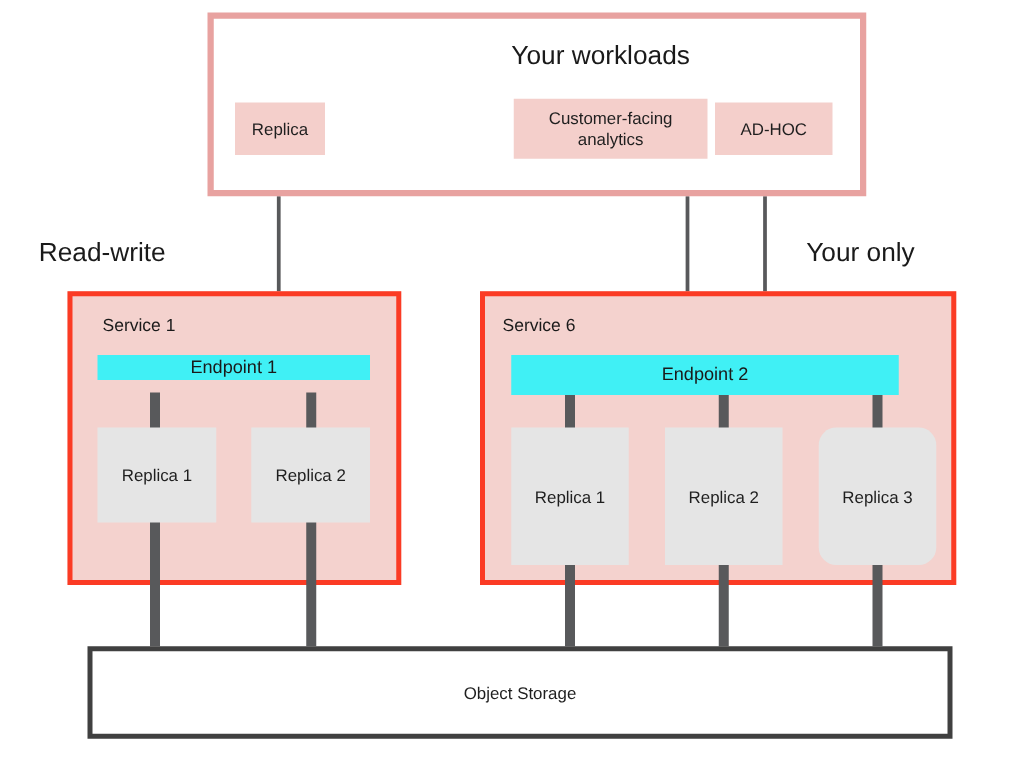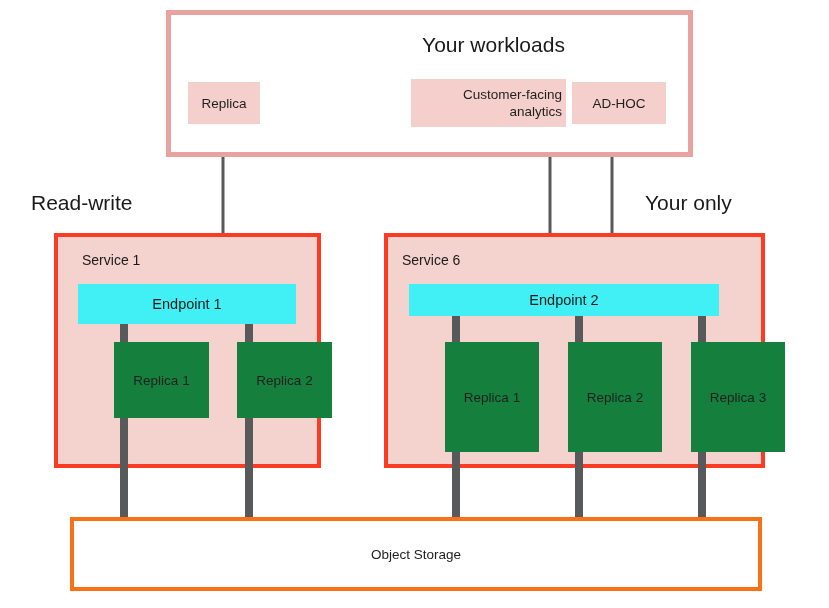--- a/index.html
+++ b/index.html
@@ -33,37 +33,36 @@
   }
   .workloads-title {
     position: absolute;
     left: 166px; top: 30px;
     width: 629px;
     text-align: center;
     font-size: 21px;
     line-height: 30px;
     color: #1a1a1a;
     white-space: nowrap;
-    margin-left: 13px;
   }
 
   
   .workload-chip {
     background: #f4cfcb;
     display: flex;
     align-items: center;
     justify-content: center;
     text-align: center;
     font-size: 13.5px;
     line-height: 17px;
     color: #1f1f1f;
     padding: 0 4px;
   }
   .chip-writes   { left: 188px; top: 82px;  width: 72px;  height: 42px; }
-  .chip-cfa      { left: 411px; top: 79px;  width: 155px; height: 48px; text-align: right; }
+  .chip-cfa      { left: 411px; top: 79px;  width: 155px; height: 48px; }
   .chip-adhoc    { left: 572px; top: 82px;  width: 94px;  height: 42px; }
 
   
   .side-label {
     font-size: 21px;
     line-height: 26px;
     color: #1a1a1a;
     white-space: nowrap;
   }
   .label-rw { left: 31px;  top: 190px; }
@@ -91,53 +90,52 @@
   .endpoint {
     background: #40f0f5;
     display: flex;
     align-items: center;
     justify-content: center;
     font-size: 14.5px;
     line-height: 18px;
     color: #1a1a1a;
     white-space: nowrap;
   }
-  .endpoint-1 { left: 78px;  top: 284px; width: 218px; height: 40px; }
+  .endpoint-1 { left: 78px;  top: 284px; width: 218px; height: 20px; }
   .endpoint-2 { left: 409px; top: 284px; width: 310px; height: 32px; }
 
   
   .replica {
-    background: #15803d;
+    background: #e5e5e5;
     display: flex;
     align-items: center;
     justify-content: center;
     font-size: 13.5px;
     line-height: 17px;
     color: #1f1f1f;
     white-space: nowrap;
-    margin-left: 36px;
   }
   .s1-rep1 { left: 78px;  top: 342px; width: 95px;  height: 76px; }
   .s1-rep2 { left: 201px; top: 342px; width: 95px;  height: 76px; }
   .s2-rep1 { left: 409px; top: 342px; width: 94px;  height: 110px; }
   .s2-rep2 { left: 532px; top: 342px; width: 94px;  height: 110px; }
-  .s2-rep3 { left: 655px; top: 342px; width: 94px;  height: 110px; }
+  .s2-rep3 { left: 655px; top: 342px; width: 94px;  height: 110px; border-radius: 14px; }
 
   
   .connector {
     background: #58595b;
     width: 8px;
   }
 
   
   .object-storage {
     left: 70px; top: 517px;
     width: 692px; height: 74px;
     background: #ffffff;
-    border: 4px solid #f97316;
+    border: 4px solid #404040;
     display: flex;
     align-items: center;
     justify-content: center;
     font-size: 13.5px;
     line-height: 17px;
     color: #1f1f1f;
     white-space: nowrap;
   }
 
   

